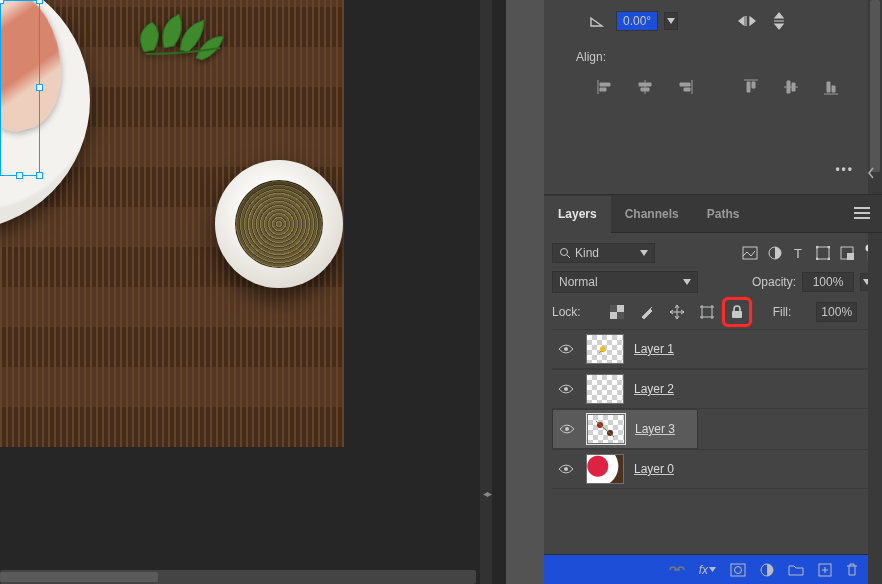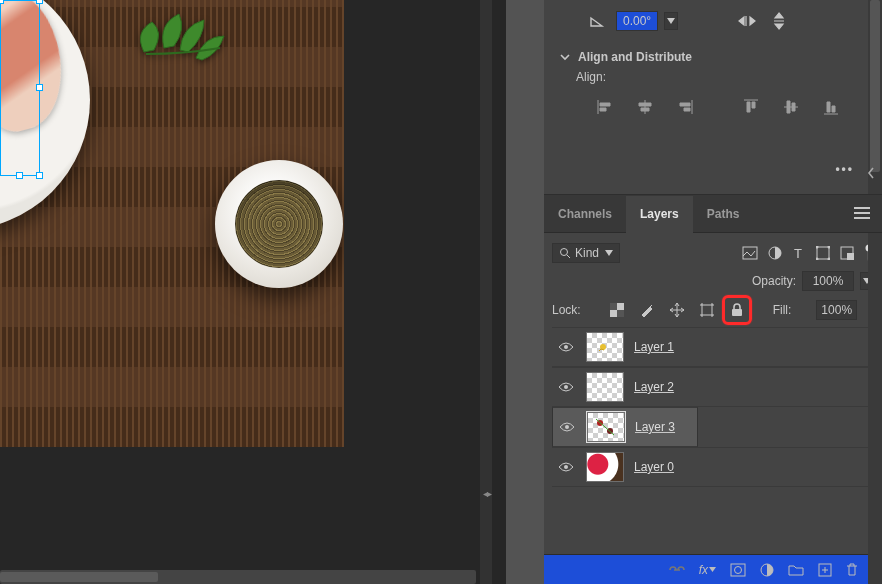--- a/index.html
+++ b/index.html
@@ -60,21 +60,21 @@
   .dots { position:absolute; right:28px; bottom:18px; color:#c8c8c8; letter-spacing:2px; font-weight:bold; }
   .collapse-chev { position:absolute; right:6px; bottom:14px; color:#aaa; }
   
   .tabs { display:flex; align-items:center; height:38px; background:#383838; border-bottom:1px solid #2b2b2b; position:relative; }
   .tab { padding:0 14px; height:100%; display:flex; align-items:center; color:#9a9a9a; cursor:pointer; font-weight:600; }
   .tab.active { color:#e4e4e4; background:#444; border-bottom:1px solid #444; position:relative; top:1px; }
   .tab-menu { position:absolute; right:12px; top:12px; color:#c8c8c8; }
   
   .panel-body { padding:10px 8px 0 8px; }
   .filter-row, .row { display:flex; align-items:center; gap:6px; margin-bottom:8px; }
-  .search { display:flex; align-items:center; gap:4px; border:1px solid #333; background:#3a3a3a; padding:2px 6px; width:68px; }
+  .search { display:flex; align-items:center; gap:4px; border:1px solid #333; background:#3a3a3a; padding:2px 6px; width:103px; }
   .mini-icons { display:flex; gap:10px; margin-left:auto; align-items:center; }
   .sel { border:1px solid #333; background:#3a3a3a; padding:3px 6px; width:146px; display:flex; align-items:center; }
   .pct { border:1px solid #333; background:#3a3a3a; padding:2px 4px; width:52px; text-align:center; }
   
   .lock-row { display:flex; align-items:center; gap:25px; margin-bottom:6px; }
   .lock-icons { display:flex; gap:8px; align-items:center; }
   .lock-box { width:22px; height:22px; display:flex; align-items:center; justify-content:center; }
   .lock-hl { position:relative; }
   .lock-hl::after { content:""; position:absolute; inset:-4px; border:3px solid #ff2a2a; border-radius:6px; pointer-events:none; box-shadow:0 0 0 1px #ff2a2a22; }
   
@@ -155,26 +155,20 @@
             <path d="M8 2 L8 12 M1 7 L6 3 L6 11 Z M17 7 L12 3 L12 11 Z" fill="#c8c8c8" stroke="#c8c8c8" stroke-width="1.2"></path>
           </svg>
       </span>
       <span class="icon-btn">
         <svg width="14" height="18" viewBox="0 0 14 18">
             <path d="M2 9 L12 9 M7 1 L3 6 L11 6 Z M7 17 L3 12 L11 12 Z" fill="#c8c8c8" stroke="#c8c8c8" stroke-width="1.2"></path>
           </svg>
       </span>
     </div>
 
-    <div class="section-head">
-      <svg width="10" height="10">
-          <path d="M1 3 L5 7 L9 3" fill="none" stroke="#c8c8c8" stroke-width="1.6"></path>
-        </svg>
-      <span>Align and Distribute</span>
-    </div>
     <div class="align-label">Align:</div>
 
     <div class="align-wrap">
       <div class="align-row">
         <span class="icon-btn">
             <svg width="18" height="16">
               <path d="M2 1 v14 M4 4 h10 v3 h-10 Z M4 9 h6 v3 h-6 Z" fill="#9d9d9d" stroke="#9d9d9d"></path>
             </svg>
           </span>
         <span class="icon-btn">
@@ -209,22 +203,22 @@
 
     <span class="dots">•••</span>
     <span class="collapse-chev">
       <svg width="10" height="14">
           <path d="M7 2 L3 7 L7 12" fill="none" stroke="#aaa" stroke-width="1.6"></path>
         </svg>
     </span>
   </div>
 
   <div class="tabs">
+    <div class="tab active">Layers</div>
     <div class="tab">Channels</div>
-    <div class="tab active">Layers</div>
     <div class="tab">Paths</div>
     <span class="tab-menu">
       <svg width="16" height="12">
           <path d="M0 1 h16 M0 6 h16 M0 11 h16" stroke="#c8c8c8" stroke-width="2"></path>
         </svg>
     </span>
   </div>
 
   <div class="panel-body">
 
@@ -275,20 +269,26 @@
         <span>
             <svg width="10" height="18">
               <rect x="3" y="1" width="4" height="16" rx="2" fill="#555"></rect>
               <circle cx="5" cy="4" r="3.5" fill="#ddd"></circle>
             </svg>
           </span>
       </div>
     </div>
 
     <div class="row">
+      <div class="sel">
+        <span>Normal</span>
+        <svg width="8" height="6" style="margin-left:auto">
+            <path d="M0 0 L8 0 L4 6 Z" fill="#c8c8c8"></path>
+          </svg>
+      </div>
       <span style="margin-left:auto">Opacity:</span>
       <span class="pct">100%</span>
       <span class="drop">
           <svg width="8" height="6">
             <path d="M0 0 L8 0 L4 6 Z" fill="#c8c8c8"></path>
           </svg>
         </span>
     </div>
 
     <div class="lock-row">

